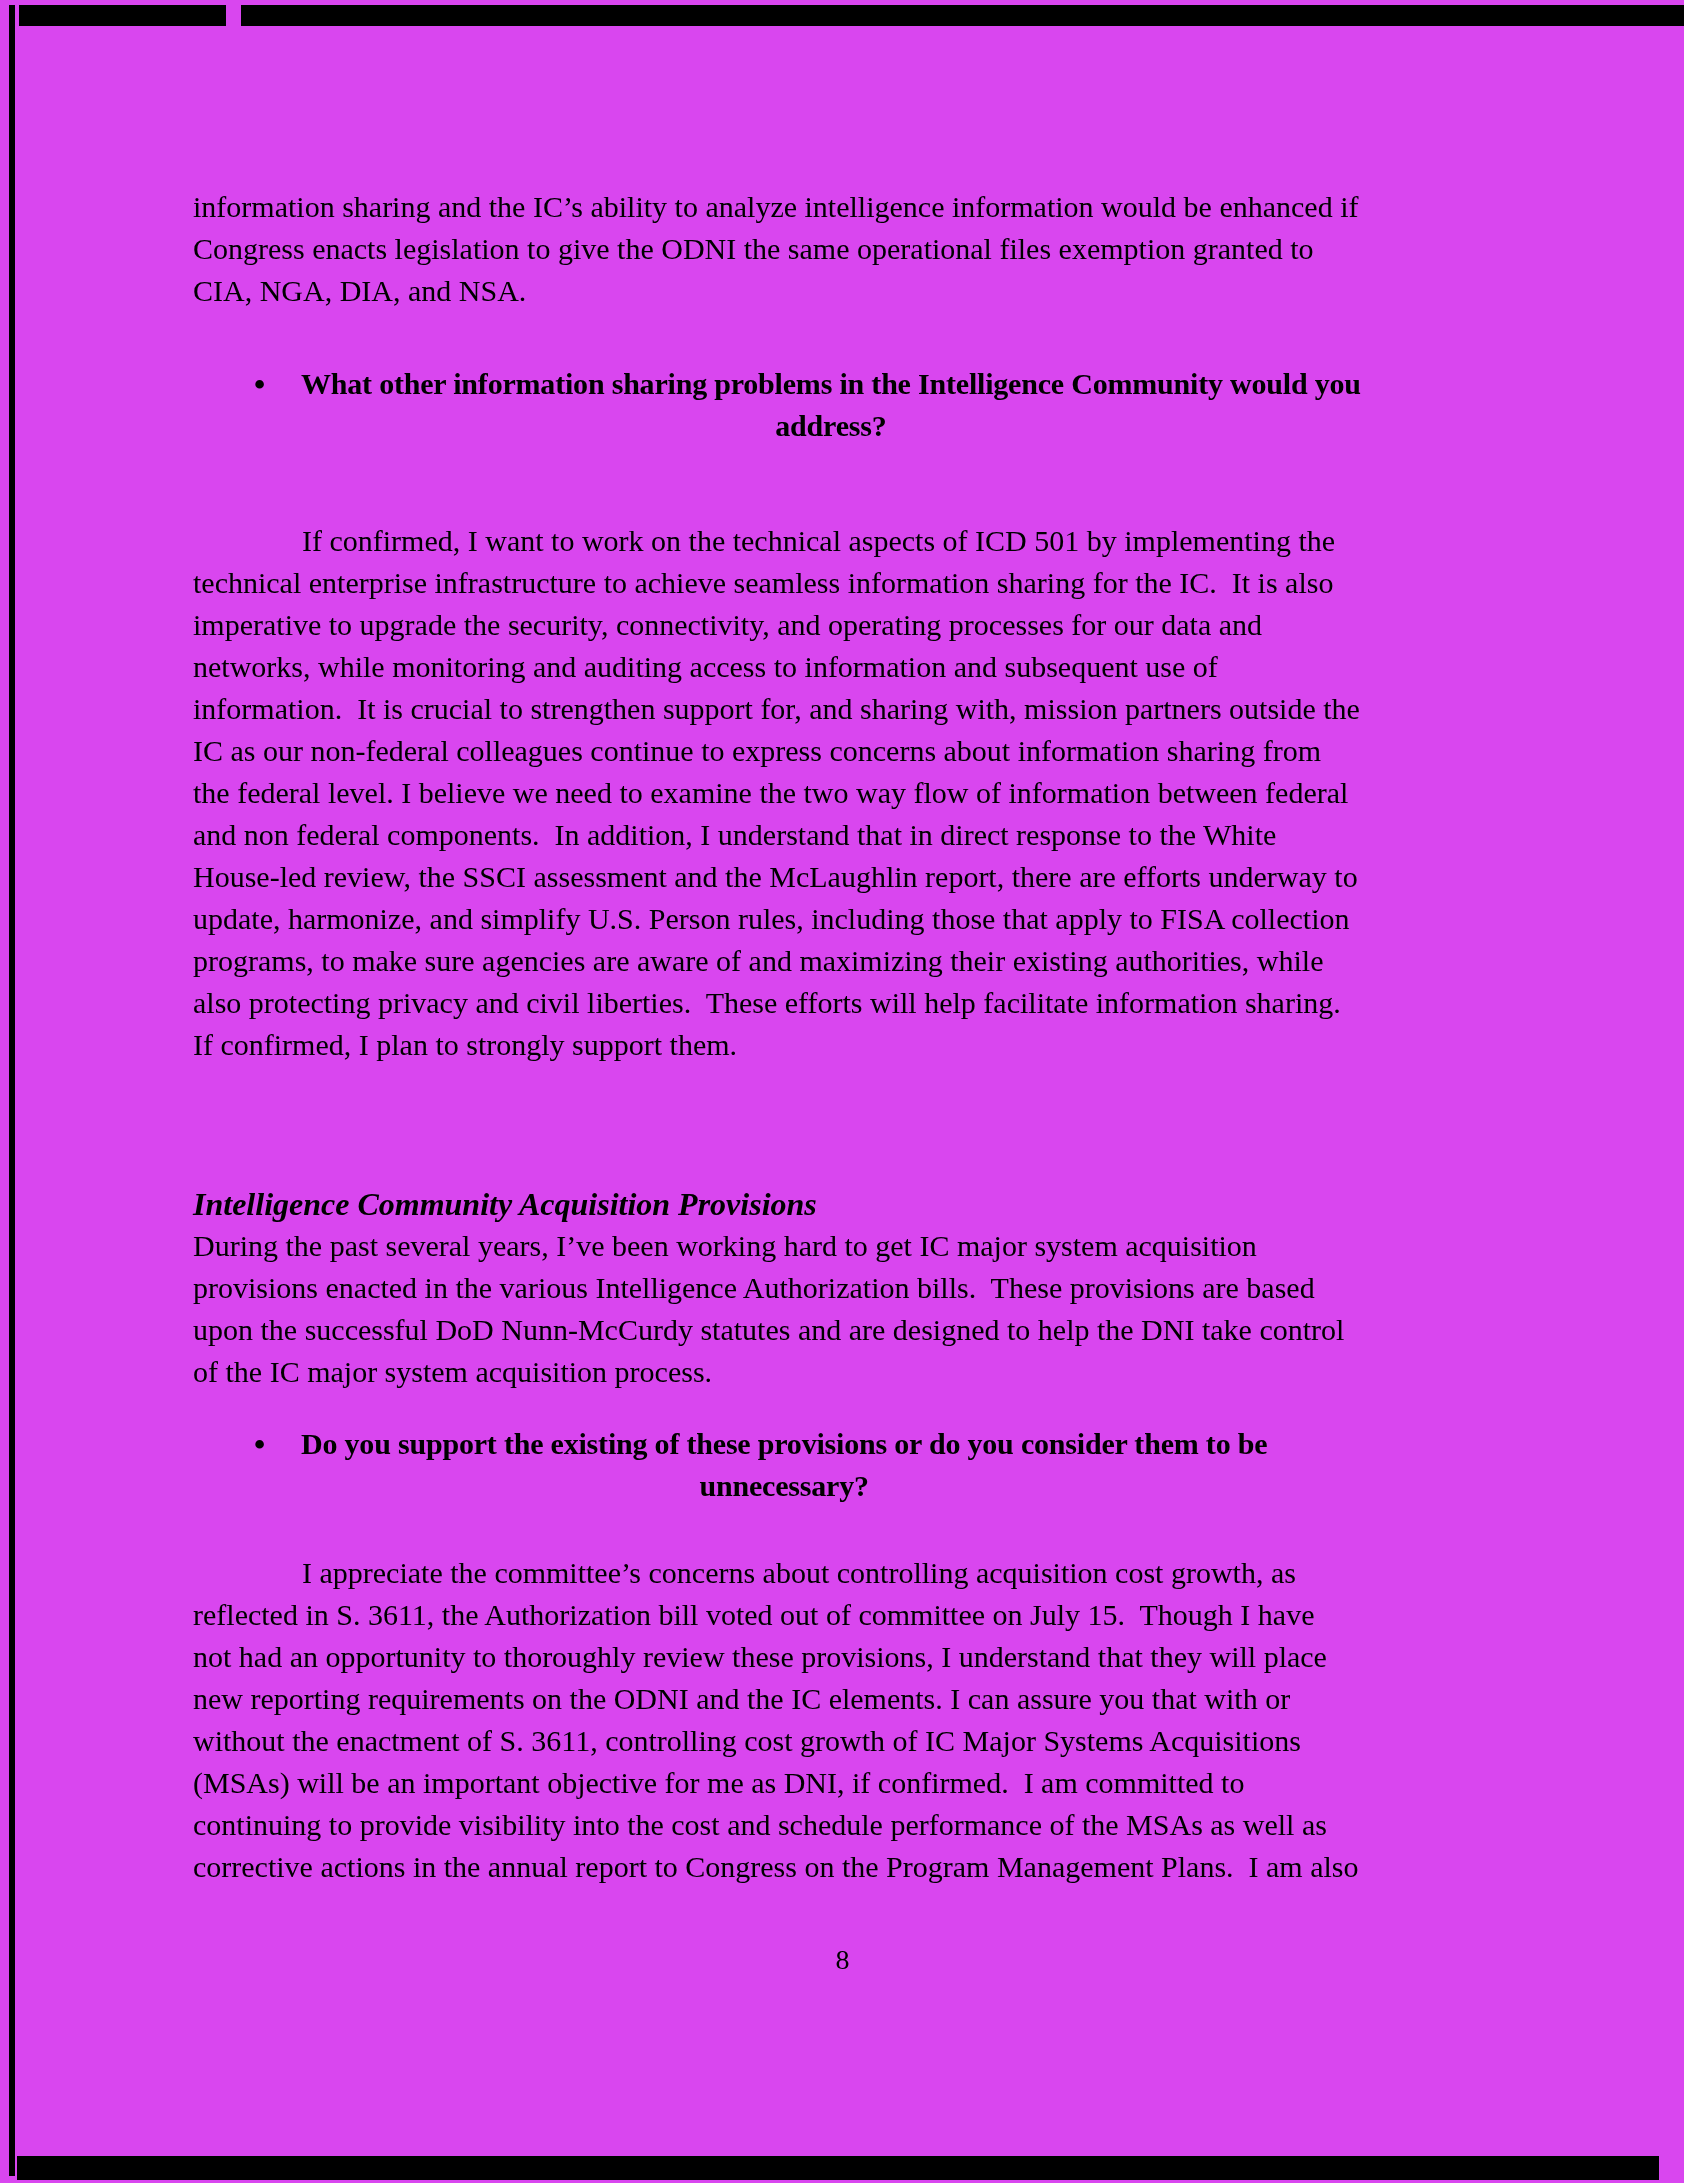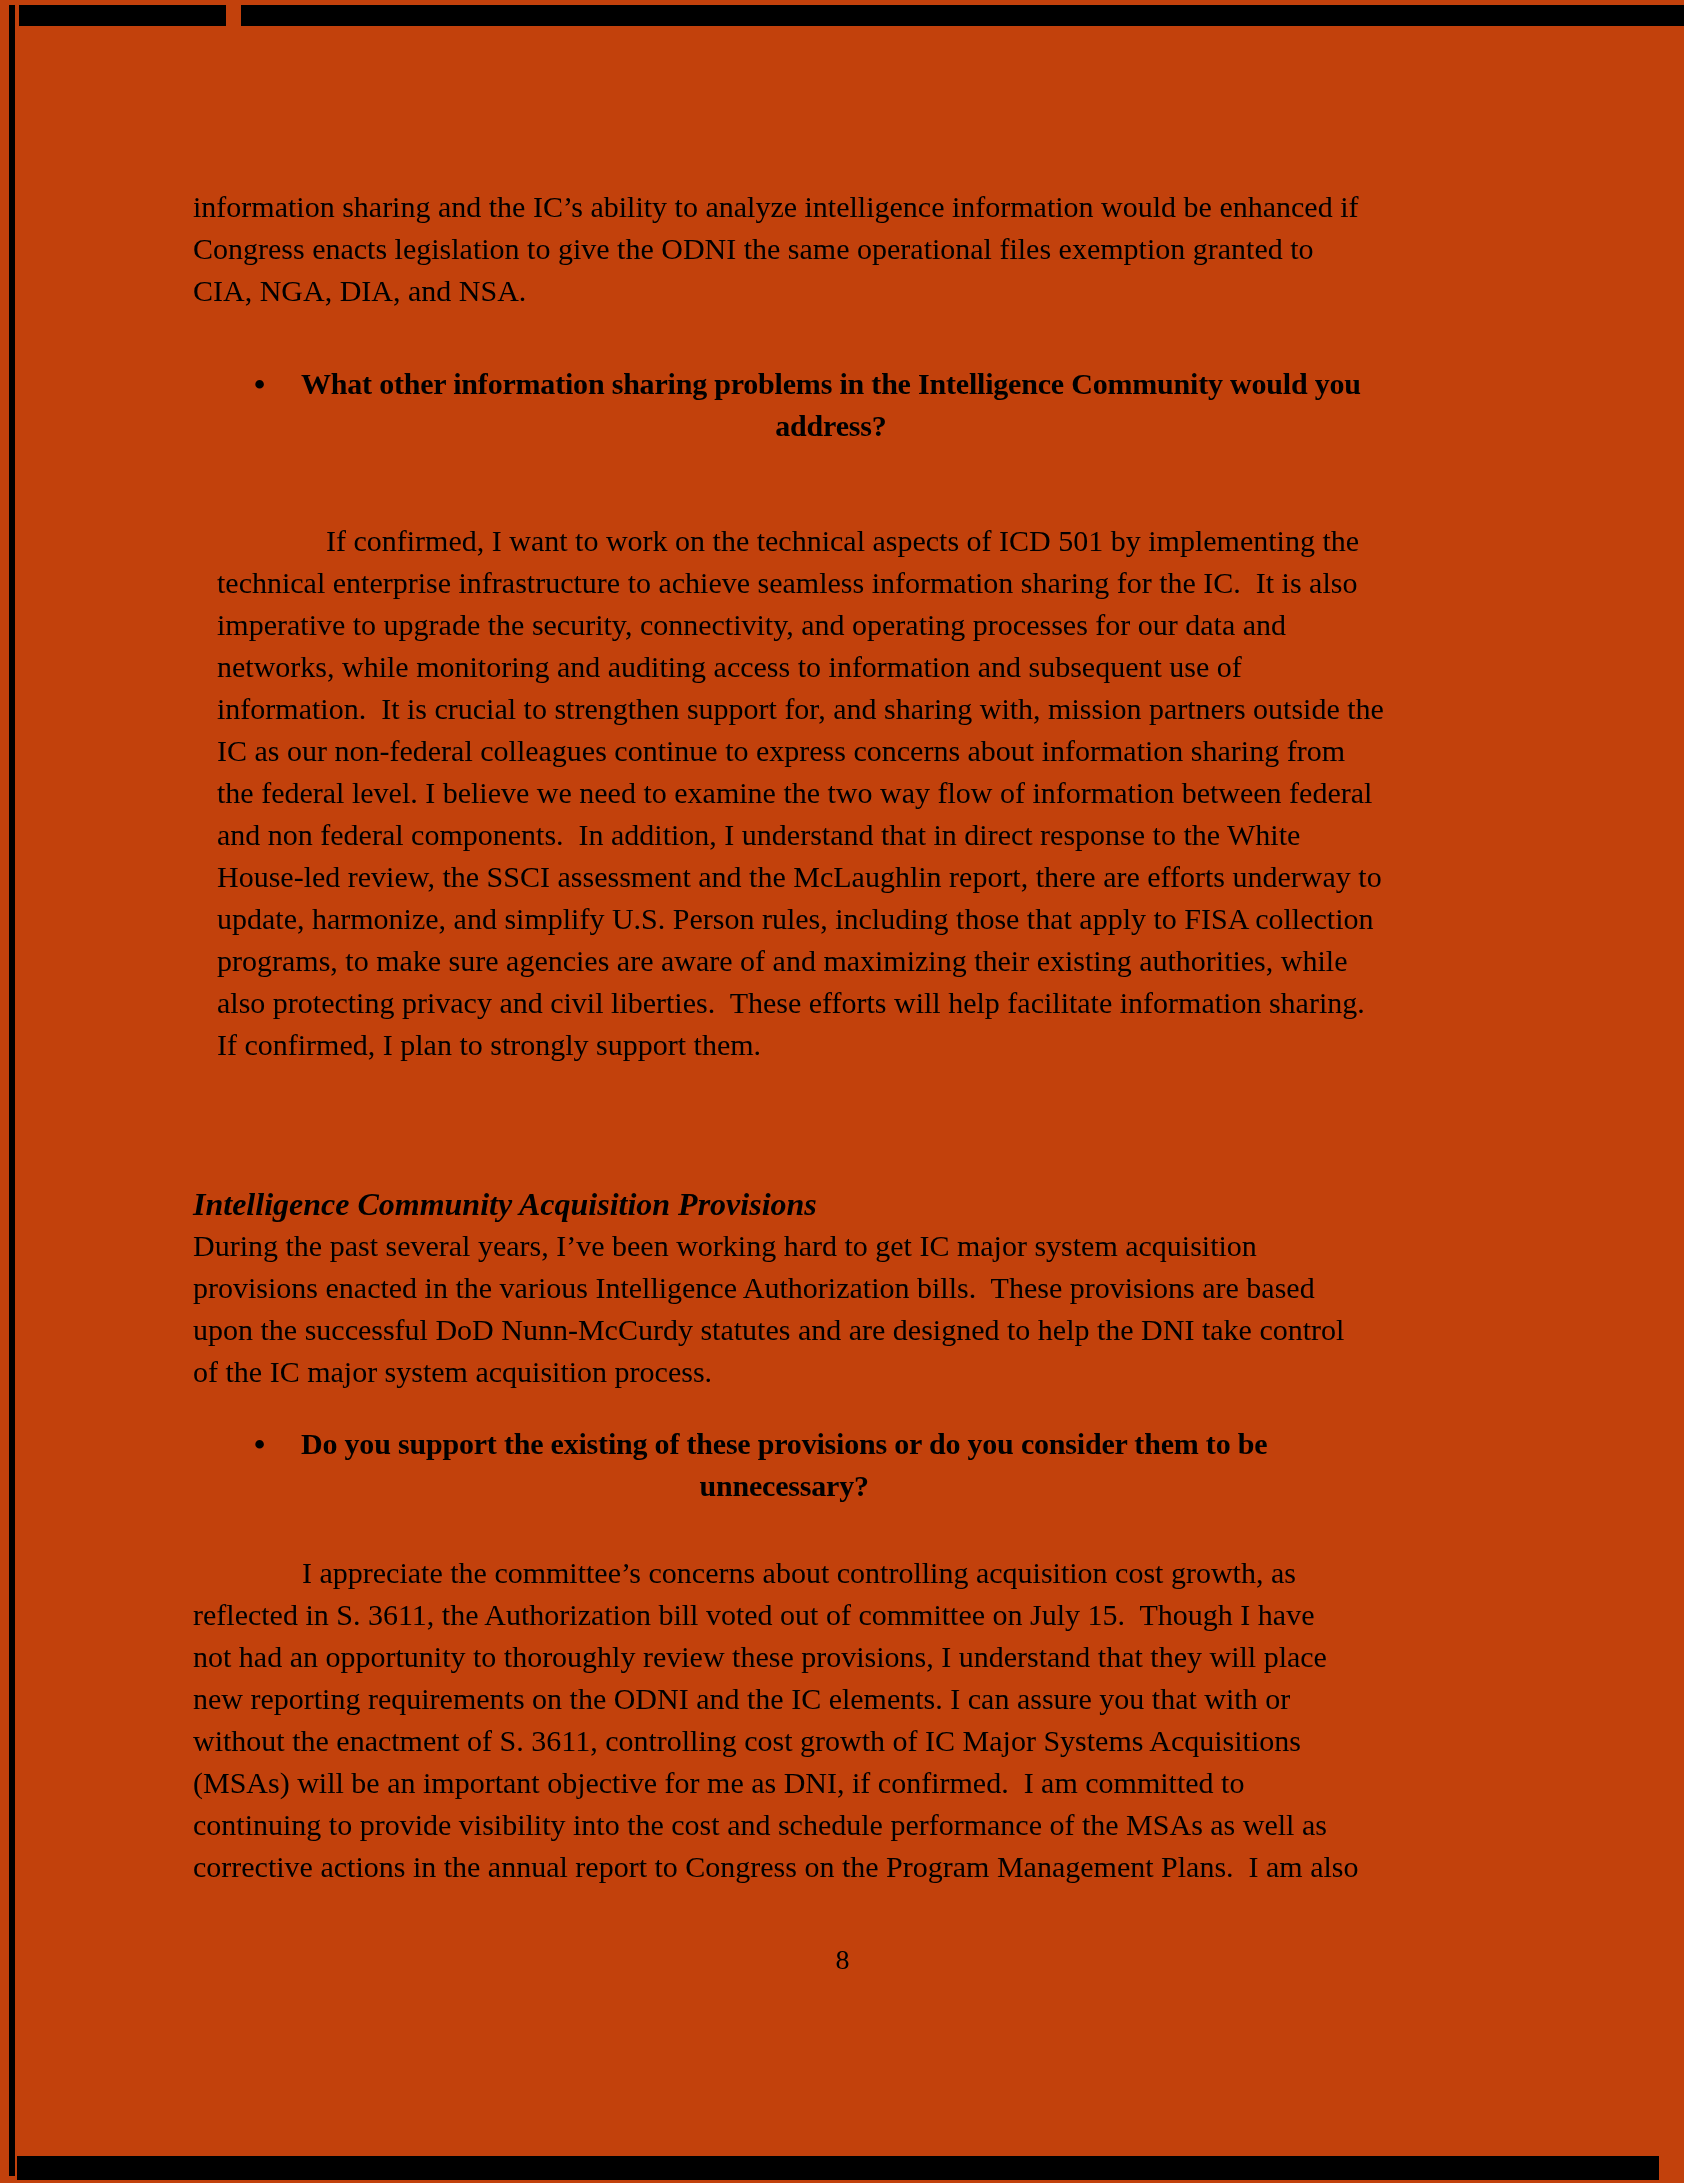--- a/index.html
+++ b/index.html
@@ -9,21 +9,21 @@
   }
   body {
     width: 1685px;
     height: 2183px;
     position: relative;
     overflow: hidden;
   }
   .page {
     position: absolute;
     inset: 0;
-    background: #c2410c;
+    background: #d946ef;
   }
   
   .artifact {
     position: absolute;
     background: #000000;
   }
   .a-left   { left: 9.2px;  top: 5.3px;    width: 6px;    height: 2171px; }
   .a-top1   { left: 18.5px;  top: 5.3px;    width: 207px;  height: 21px; }
   .a-top2   { left: 241px; top: 5.3px;    width: 1443px; height: 21px; }
   .a-bottom { left: 17px;  top: 2156px; width: 1642px; height: 24px; }
@@ -55,21 +55,21 @@
     flex: none;
     width: 47px;
     font-size: 32px;
   }
   .bullet .btext {
     white-space: pre-wrap;
     text-align: center;
   }
 
   .m-bullet1 { margin-top: 51px; }
-  .m-para2   { margin-top: 73px; margin-left: 24px; }
+  .m-para2   { margin-top: 73px; }
   .heading {
     margin: 117px 0 0 0;
     font-size: 32px;
     line-height: 42px;
     font-weight: bold;
     font-style: italic;
   }
   .m-para3   { }
   .m-bullet2 { margin-top: 30px; }
   .m-para4   { margin-top: 45px; }

